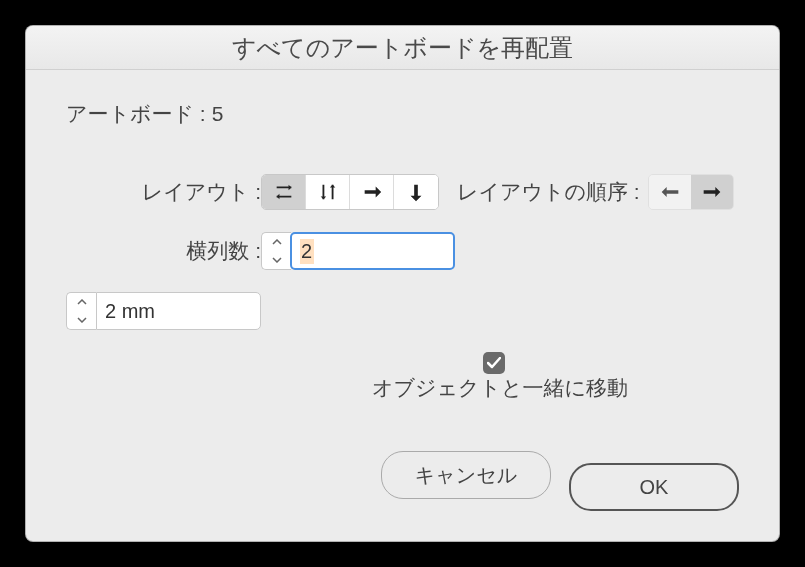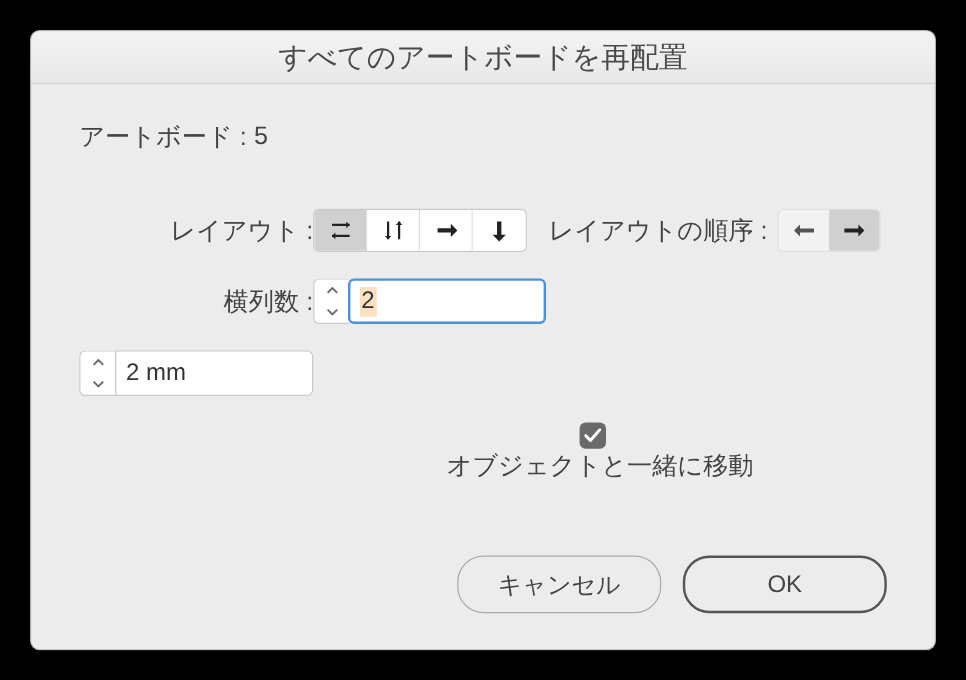--- a/index.html
+++ b/index.html
@@ -154,21 +154,21 @@
     border: 1.5px solid #aaa;
     background: #ececec;
     font-size: 20px;
     color: #444;
     display: flex;
     align-items: center;
     justify-content: center;
     cursor: pointer;
   }
   .btn.cancel { width: 170px; }
-  .btn.ok { width: 170px; border-color: #555; border-width: 2px; }
+  .btn.ok { width: 170px; border-color: #555; border-width: 2px; margin-top: 12px; }
   .order-group {
     display: inline-flex;
     border: 1px solid #e0e0e0;
     border-radius: 5px;
     overflow: hidden;
   }
   .order-btn {
     width: 42px;
     height: 34px;
     display: flex;

